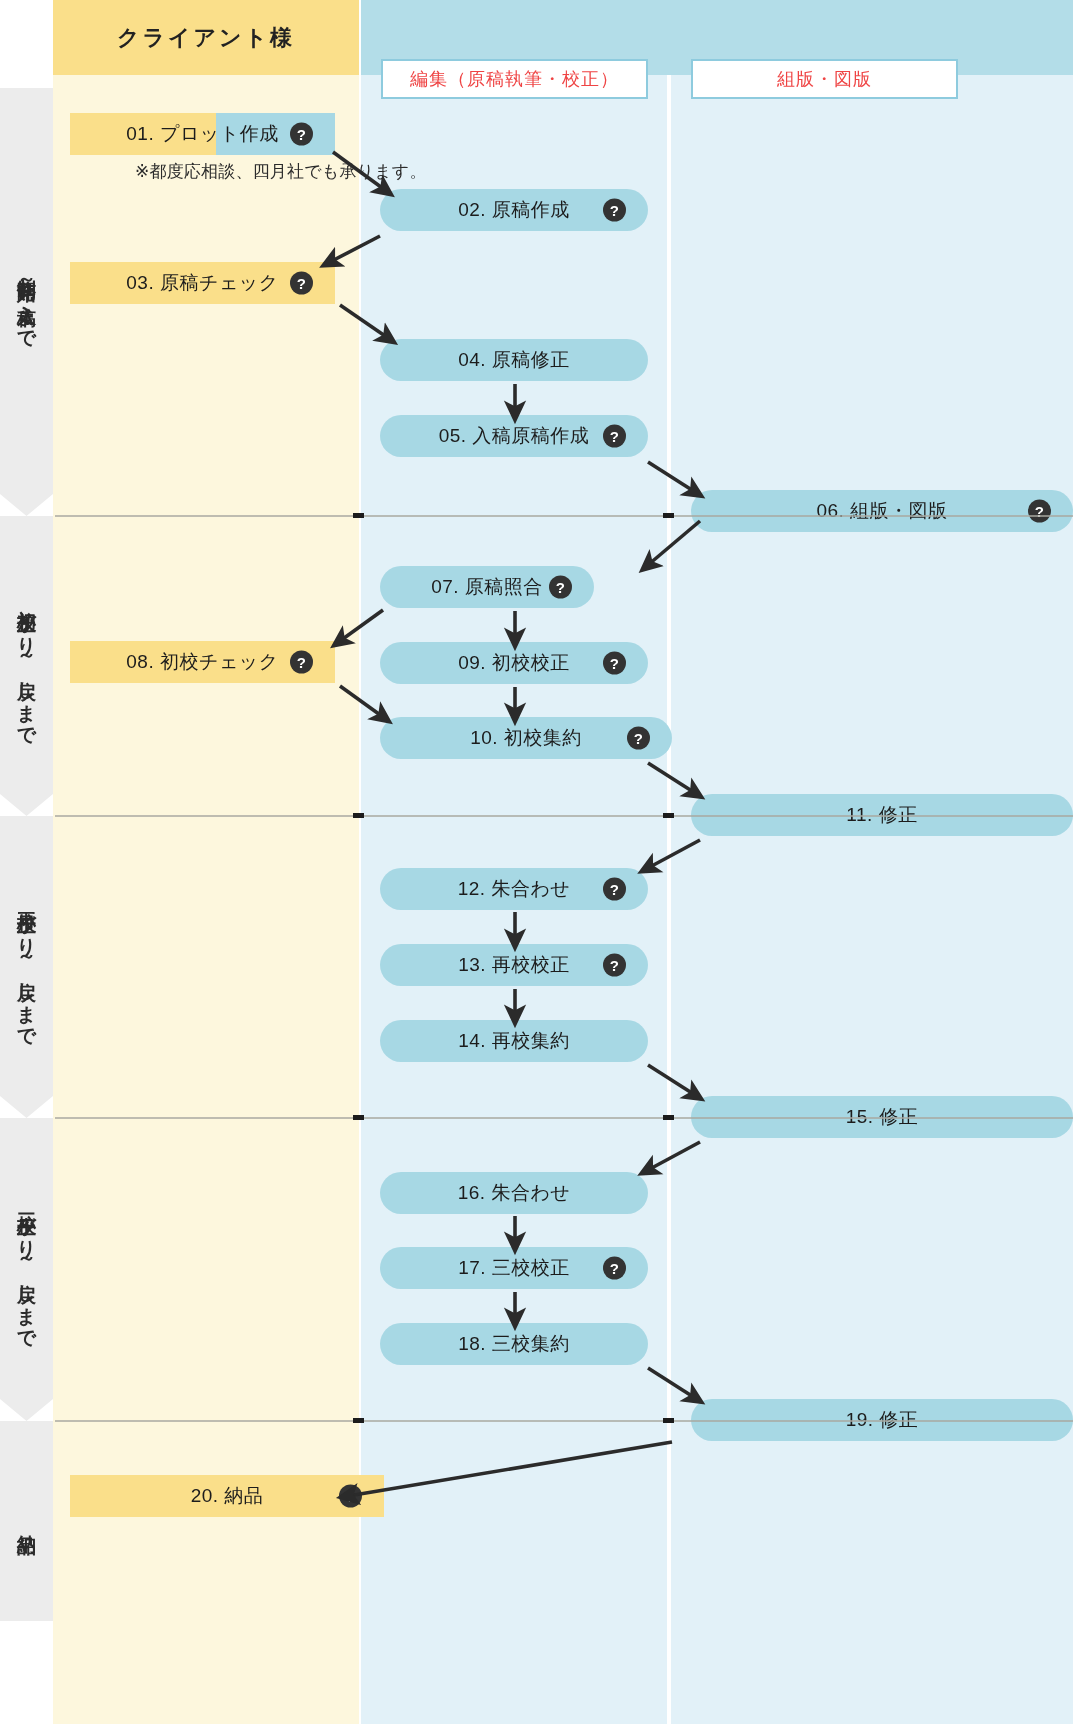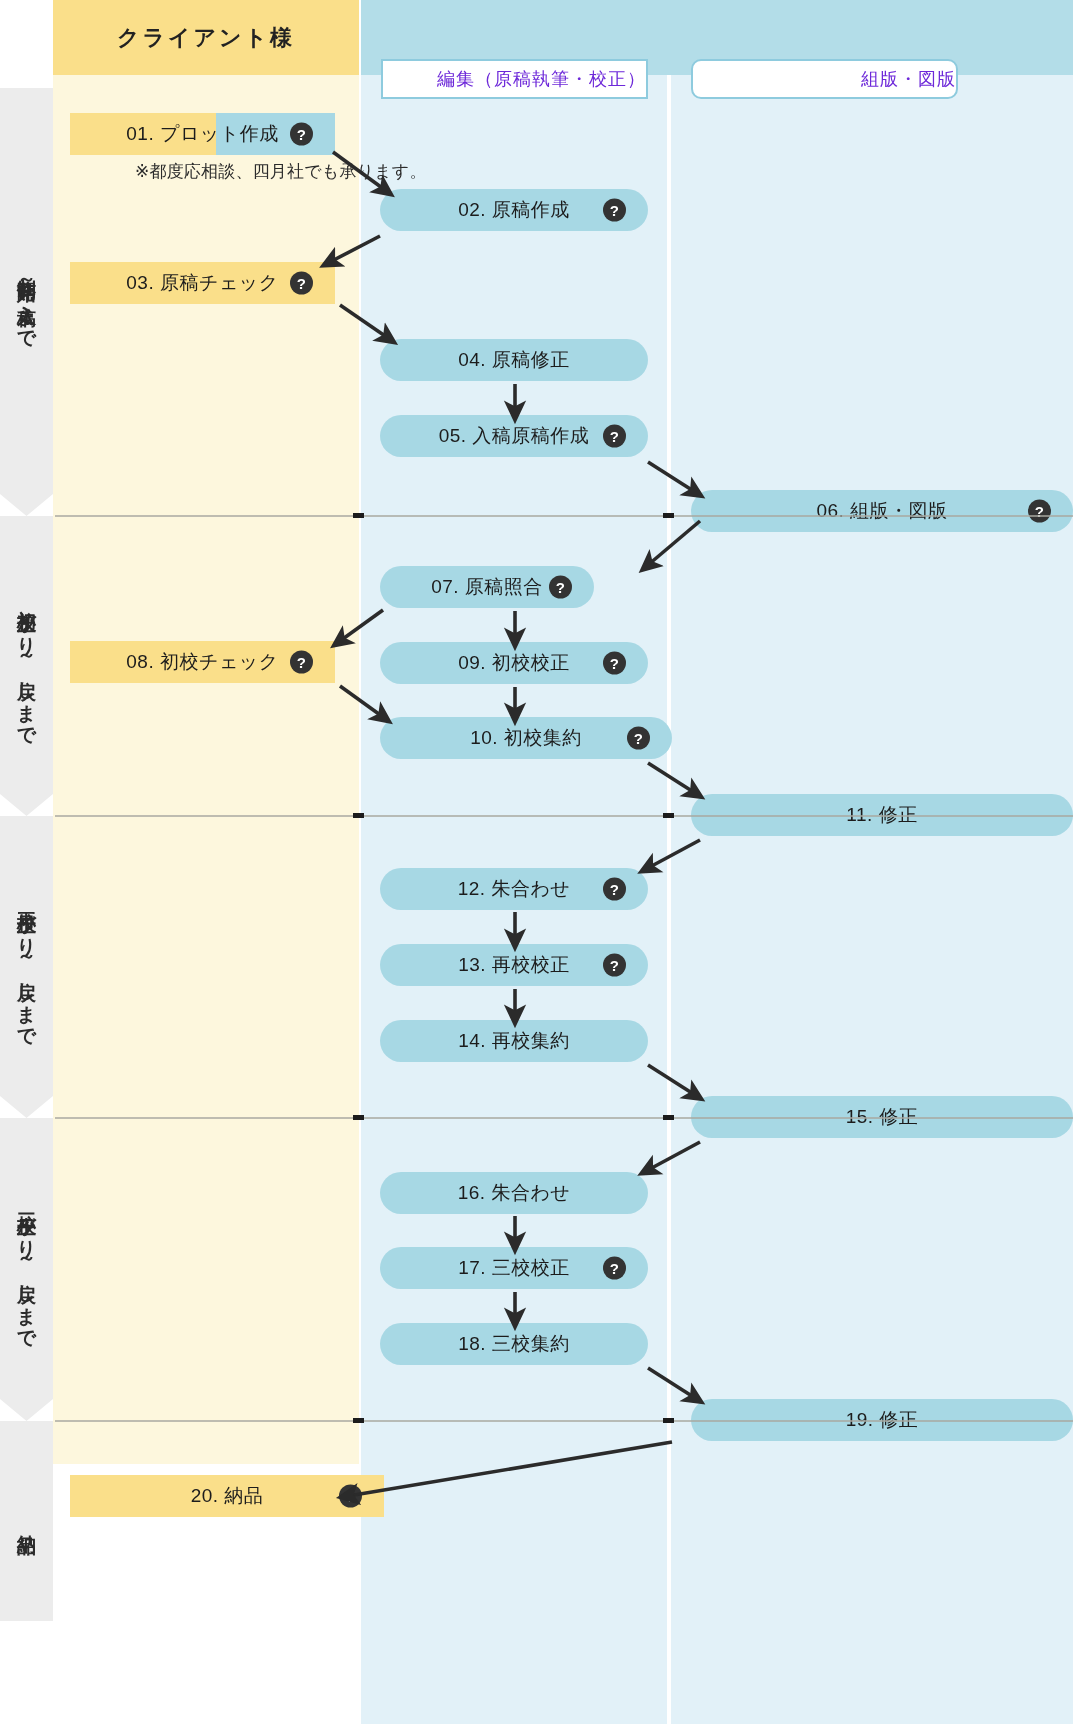--- a/index.html
+++ b/index.html
@@ -63,21 +63,21 @@
 
   
   .col {
     position: absolute;
     top: 0;
   }
   #col-client {
     left: 53px;
     width: 306px;
     top: 0;
-    height: 1464px;
+    height: 1724px;
     background: #fdf7dd;
     z-index: 2;
   }
   #col-client .col-head {
     height: 75px;
     background: #fadf8a;
     display: flex;
     align-items: center;
     justify-content: center;
   }
@@ -123,27 +123,27 @@
   }
 
   .sub-head {
     position: absolute;
     z-index: 12;
     background: #ffffff;
     border: 2px solid #8ecbde;
     height: 40px;
     display: flex;
     align-items: center;
-    justify-content: flex-end;
+    justify-content: center;
     font-size: 18px;
     letter-spacing: 1px;
-    color: #6d28d9;
+    color: #ef4444;
   }
   #sub-head-edit { left: 381px; top: 59px; width: 267px; }
-  #sub-head-dtp  { left: 691px; top: 59px; width: 267px; border-radius: 10px; }
+  #sub-head-dtp  { left: 691px; top: 59px; width: 267px; }
 
   
   .node {
     position: absolute;
     height: 42px;
     display: flex;
     align-items: center;
     justify-content: center;
     font-size: 19px;
     letter-spacing: 0.5px;

